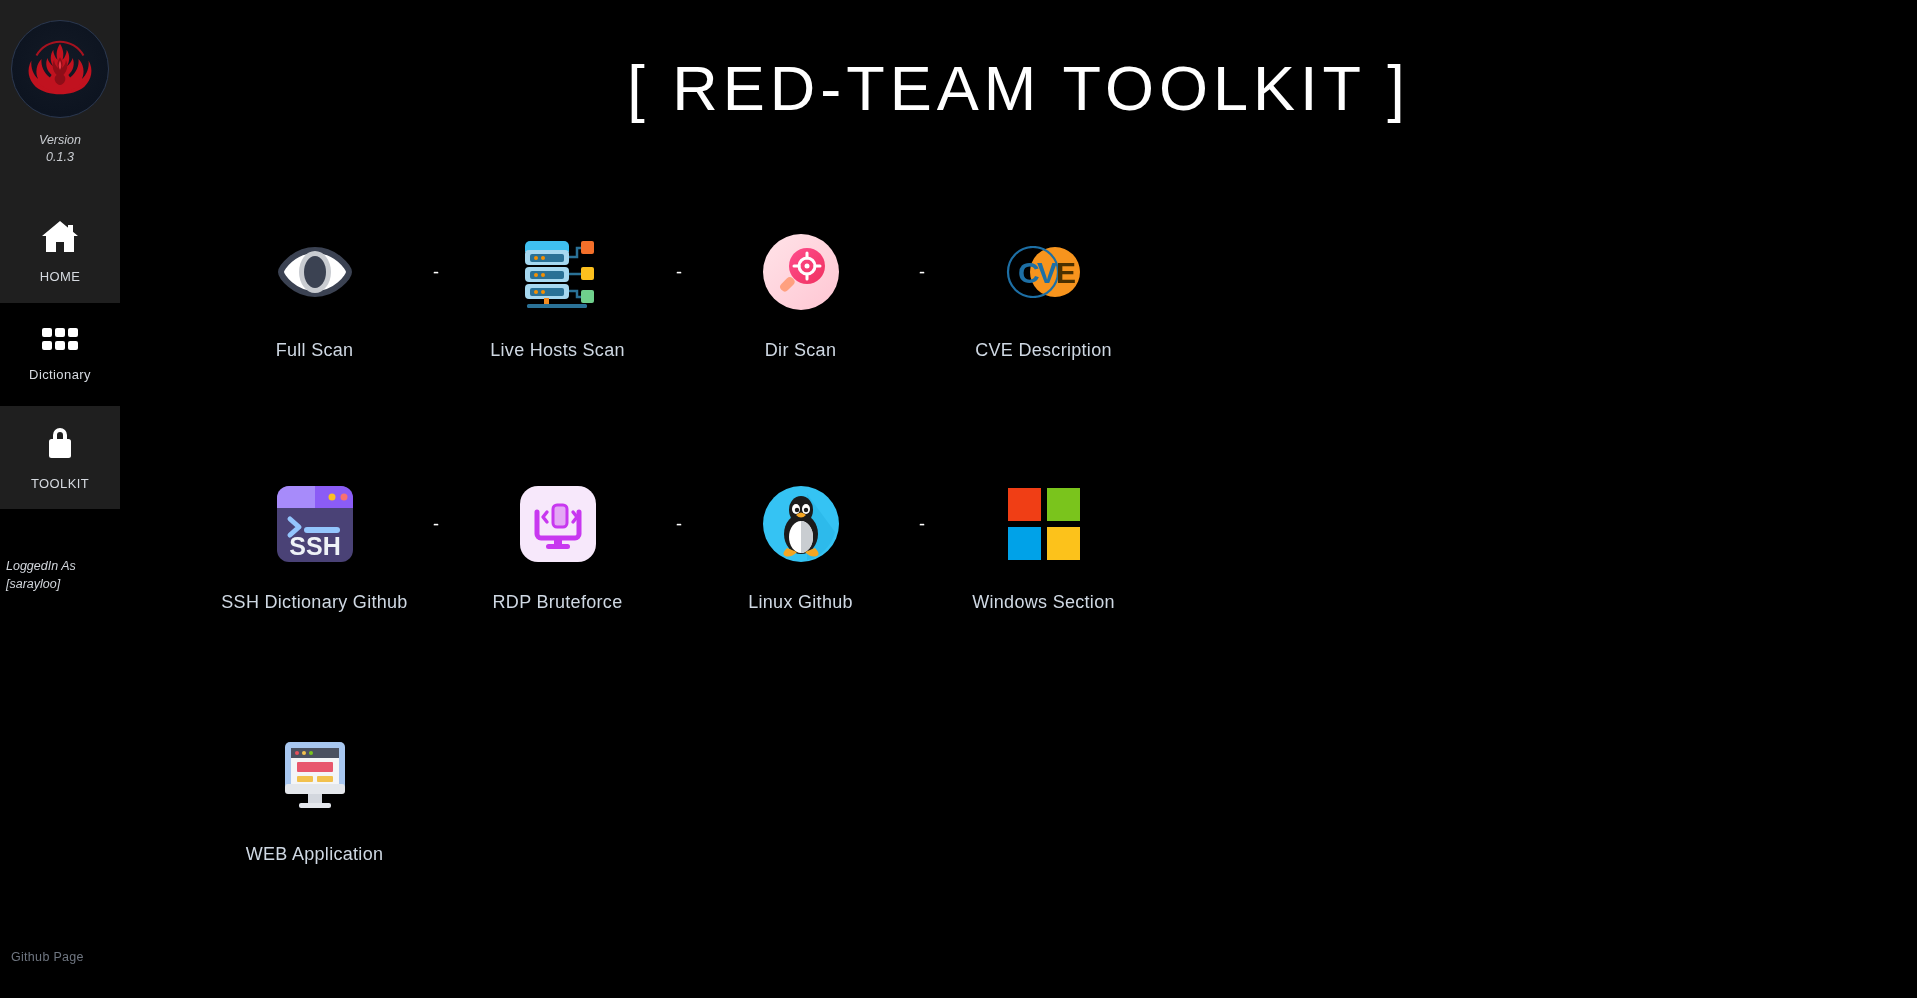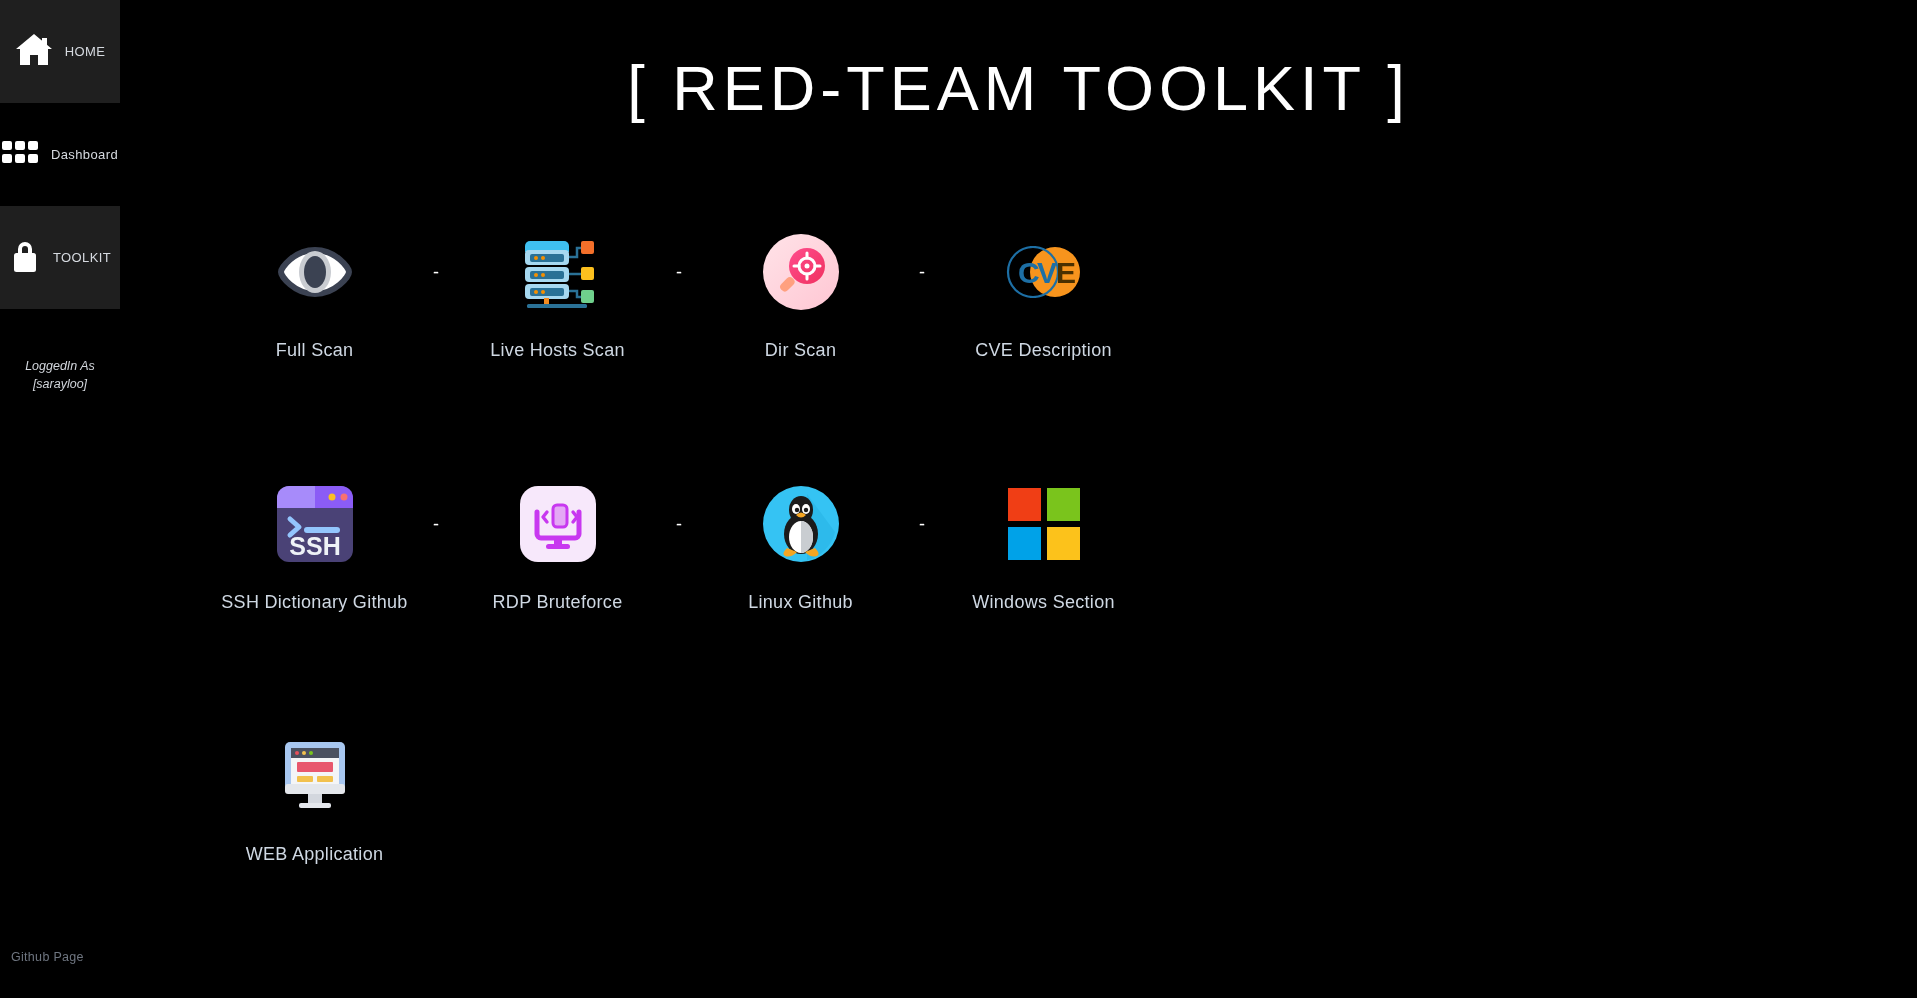--- a/index.html
+++ b/index.html
@@ -39,38 +39,37 @@
     font-style: italic;
     font-size: 12.5px;
     line-height: 17px;
     color: #c9ccd1;
     text-align: center;
   }
   .nav-item {
     width: 120px;
     height: 103px;
     display: flex;
-    flex-direction: row;
+    flex-direction: column;
     align-items: center;
     justify-content: center;
     gap: 12px;
     cursor: pointer;
     text-decoration: none;
   }
   .nav-item.shaded { background: #1f1f1f; }
   .nav-item.plain  { background: #000000; }
   .nav-label {
     font-size: 13px;
     color: #d6dae0;
     letter-spacing: 0.4px;
   }
   .nav-icon { display:block; }
   .loggedin {
     margin-top: 48px;
-    text-align: center;
     font-style: italic;
     font-size: 12.5px;
     line-height: 18px;
     color: #d2d6dc;
     padding: 0 6px;
   }
   .github {
     position: absolute;
     left: 11px;
     bottom: 34px;
@@ -140,20 +139,42 @@
   }
   .dash.hidden { visibility: hidden; }
 </style>
 </head>
 <body>
 
 <div class="app">
 
   <div class="sidebar">
 
+    <div class="logo-block">
+      <div class="logo">
+        <svg width="84" height="84" viewBox="0 0 100 100">
+          <path d="M50 20 C46 26 45 33 47 39 C44 36 42 31 42 27 C38 33 38 41 42 47 C39 45 36 41 35 37
+                   C32 44 34 52 40 57 L38 60 C31 55 27 46 28 38 C22 44 20 54 24 62 C18 57 15 48 16 40
+                   C10 50 12 63 21 71 C28 77 39 80 50 80 C61 80 72 77 79 71 C88 63 90 50 84 40
+                   C85 48 82 57 76 62 C80 54 78 44 72 38 C73 46 69 55 62 60 L60 57 C66 52 68 44 65 37
+                   C64 41 61 45 58 47 C62 41 62 33 58 27 C58 31 56 36 53 39 C55 33 54 26 50 20 Z" fill="#c1121f"></path>
+          <path d="M50 36 C53 40 54 45 52 49 C55 47 57 43 57 39 C60 45 59 52 54 57
+                   C56 58 57 61 56 64 C55 67 52 69 50 69 C48 69 45 67 44 64 C43 61 44 58 46 57
+                   C41 52 40 45 43 39 C43 43 45 47 48 49 C46 45 47 40 50 36 Z" fill="#8e0d17"></path>
+          <path d="M50 40 C52 44 52 48 50 51 C48 48 48 44 50 40 Z" fill="#e63946"></path>
+          <path d="M22 34 A32 32 0 0 1 78 34" fill="none" stroke="#c1121f" stroke-width="2.4" opacity="0.85"></path>
+          <path d="M18 58 A34 34 0 0 0 36 76" fill="none" stroke="#c1121f" stroke-width="2.2" opacity="0.7"></path>
+          <path d="M82 58 A34 34 0 0 1 64 76" fill="none" stroke="#c1121f" stroke-width="2.2" opacity="0.7"></path>
+        </svg>
+      </div>
+      <div class="version">
+        <div>Version</div>
+        <div>0.1.3</div>
+      </div>
+    </div>
 
     <a class="nav-item shaded" href="#">
       <span class="nav-icon">
         <svg width="38" height="33" viewBox="0 0 38 33">
           <path d="M19 1 L1 16 L5 16 L5 32 L15 32 L15 22 L23 22 L23 32 L33 32 L33 16 L37 16 Z" fill="#ffffff"></path>
           <rect x="27" y="5" width="5" height="8" fill="#ffffff"></rect>
         </svg>
       </span>
       <span class="nav-label">HOME</span>
     </a>
@@ -162,21 +183,21 @@
       <span class="nav-icon">
         <svg width="37" height="23" viewBox="0 0 37 23">
           <rect x="0" y="0" width="10" height="9" rx="2" fill="#ffffff"></rect>
           <rect x="13" y="0" width="10" height="9" rx="2" fill="#ffffff"></rect>
           <rect x="26" y="0" width="10" height="9" rx="2" fill="#ffffff"></rect>
           <rect x="0" y="13" width="10" height="9" rx="2" fill="#ffffff"></rect>
           <rect x="13" y="13" width="10" height="9" rx="2" fill="#ffffff"></rect>
           <rect x="26" y="13" width="10" height="9" rx="2" fill="#ffffff"></rect>
         </svg>
       </span>
-      <span class="nav-label">Dashboard</span>
+      <span class="nav-label">Dictionary</span>
     </a>
 
     <a class="nav-item shaded" href="#">
       <span class="nav-icon">
         <svg width="32" height="36" viewBox="0 0 32 36">
           <path d="M9 16 V11 a7 7 0 0 1 14 0 V16 h-4 V11 a3 3 0 0 0 -6 0 V16 Z" fill="#ffffff"></path>
           <rect x="5" y="15" width="22" height="19" rx="2.5" fill="#ffffff"></rect>
         </svg>
       </span>
       <span class="nav-label">TOOLKIT</span>

